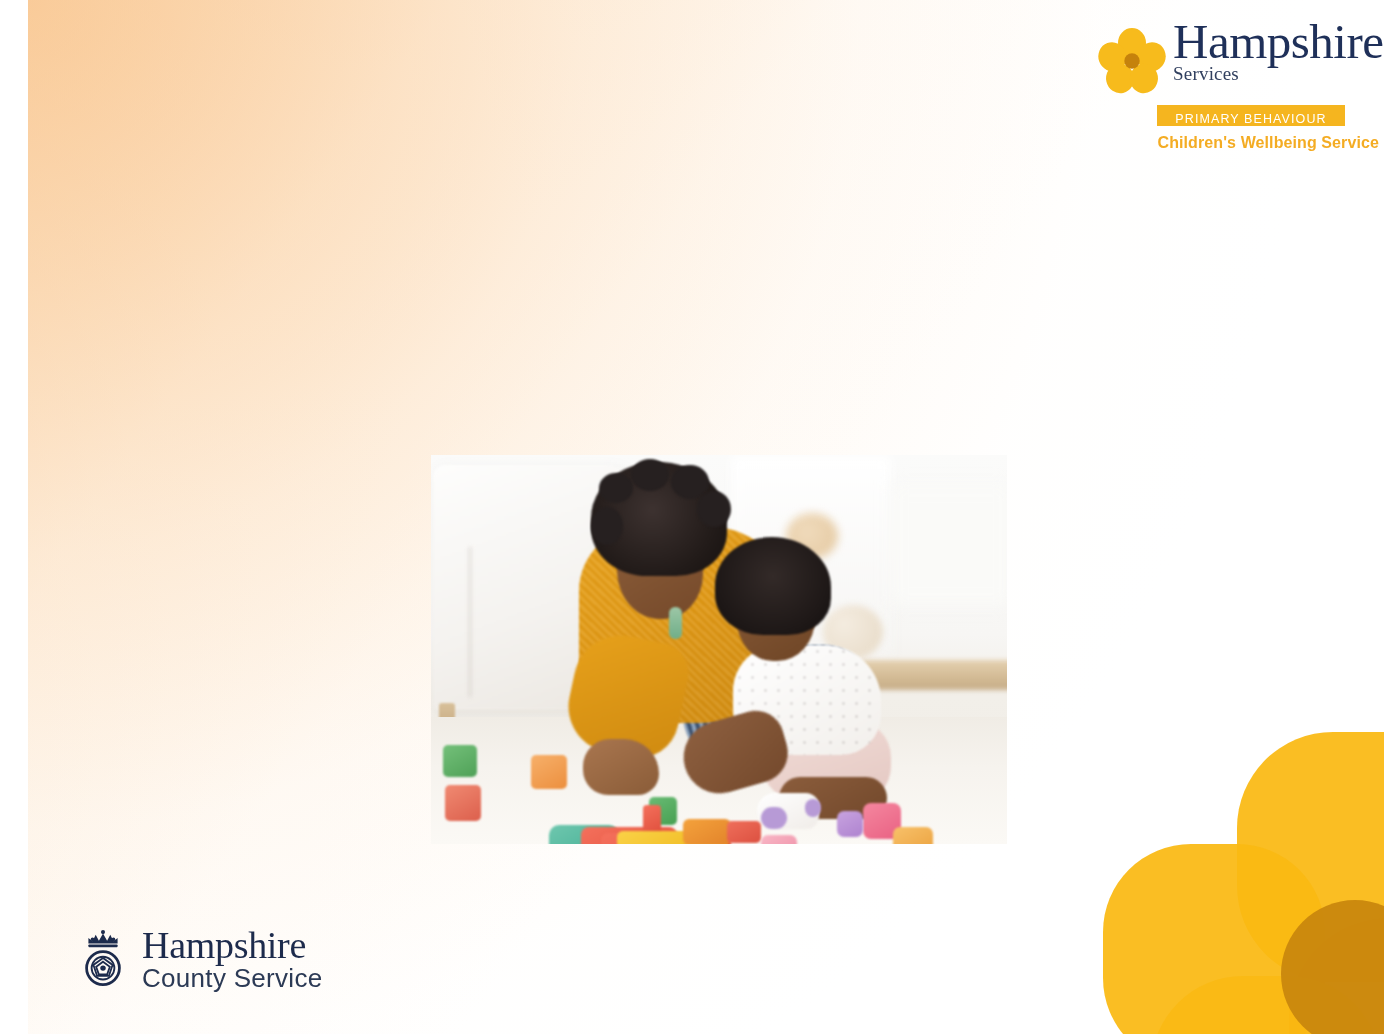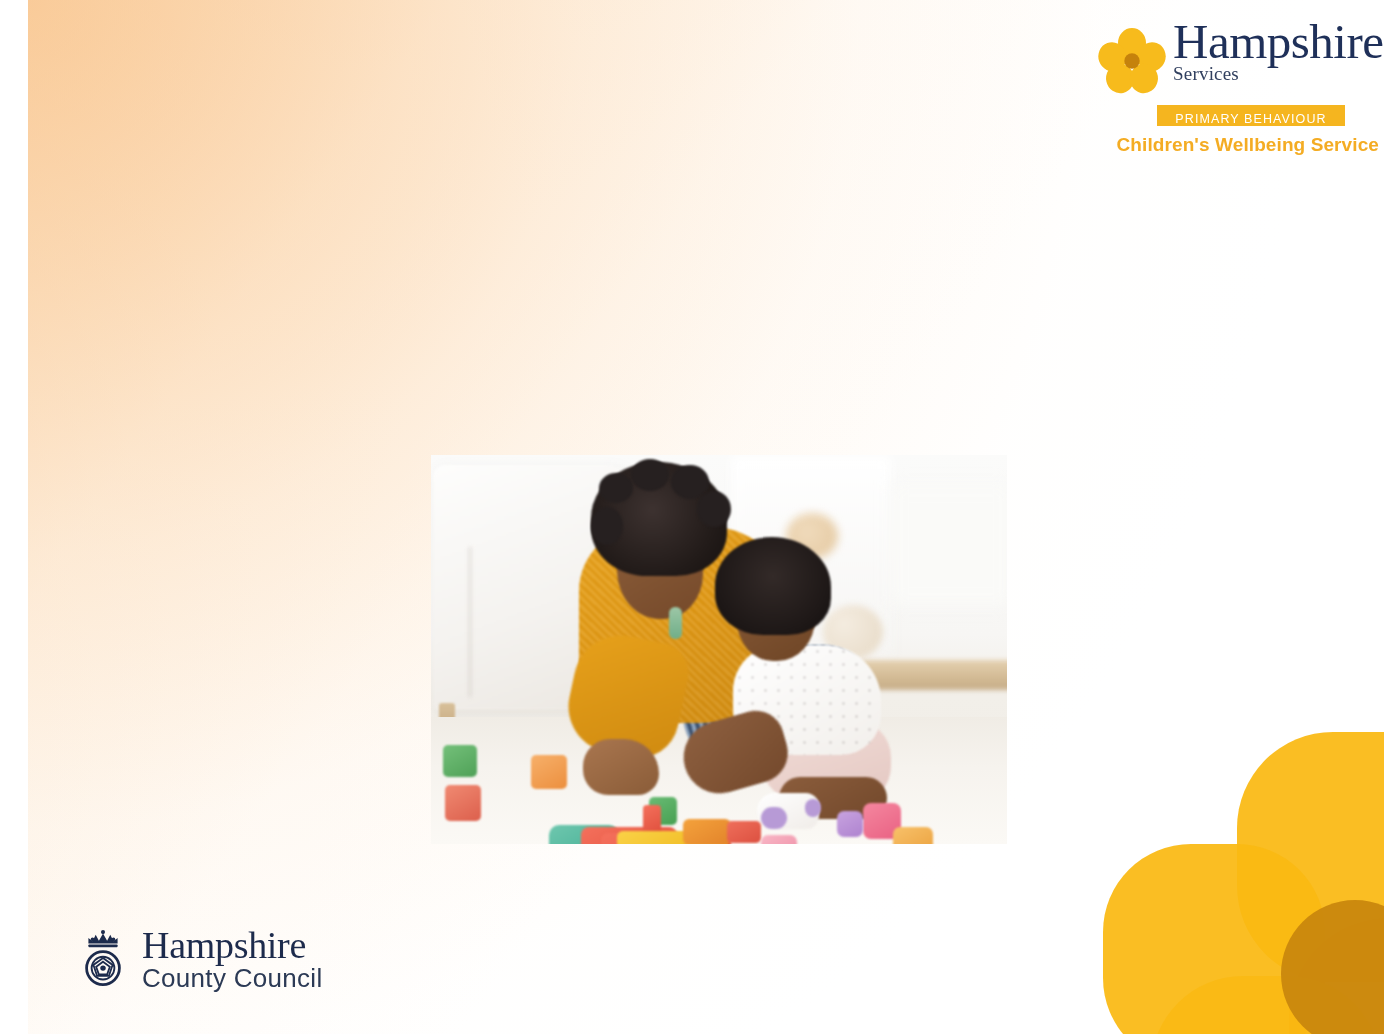--- a/index.html
+++ b/index.html
@@ -99,21 +99,21 @@
   .hs-banner span {
     font-size: 12.5px;
     color: #ffffff;
     letter-spacing: 1.1px;
     font-weight: 400;
     white-space: nowrap;
   }
   .hs-service {
     margin-top: 8px;
     text-align: right;
-    font-size: 19px;
+    font-size: 16px;
     font-weight: bold;
     color: #f4ac23;
     letter-spacing: 0.1px;
     white-space: nowrap;
   }
 
   
   .title-block {
     position: absolute;
     left: 0;
@@ -491,17 +491,17 @@
       </g>
       <g fill="none" stroke="#1d2b4c" stroke-width="4">
         <circle cx="50" cy="88" r="25"></circle>
         <polygon points="50,66 71,81 63,105 37,105 29,81"></polygon>
         <polygon points="50,74 65,85 59,102 41,102 35,85"></polygon>
       </g>
       <circle cx="50" cy="88" r="6" fill="#1d2b4c"></circle>
     </svg>
     <div class="hcc-text">
       <span class="hcc-name">Hampshire</span>
-      <span class="hcc-sub">County Council</span>
+      <span class="hcc-sub">County Service</span>
     </div>
   </div>
 
 </div>
 
 </body></html>

